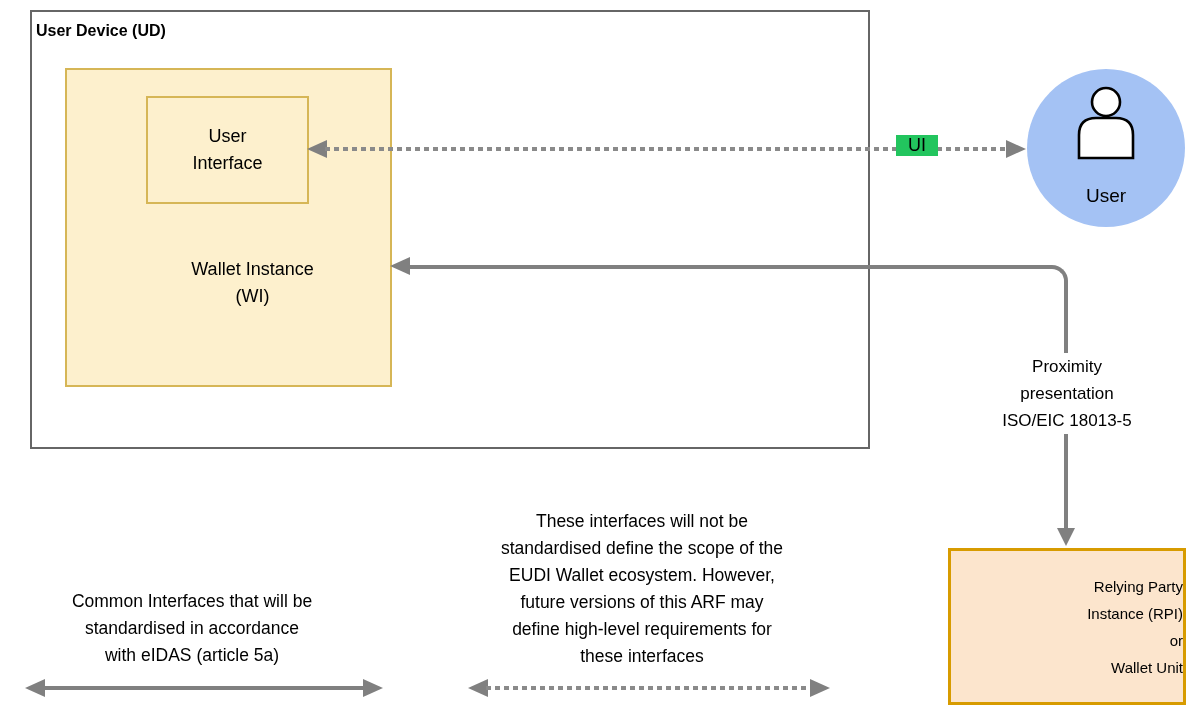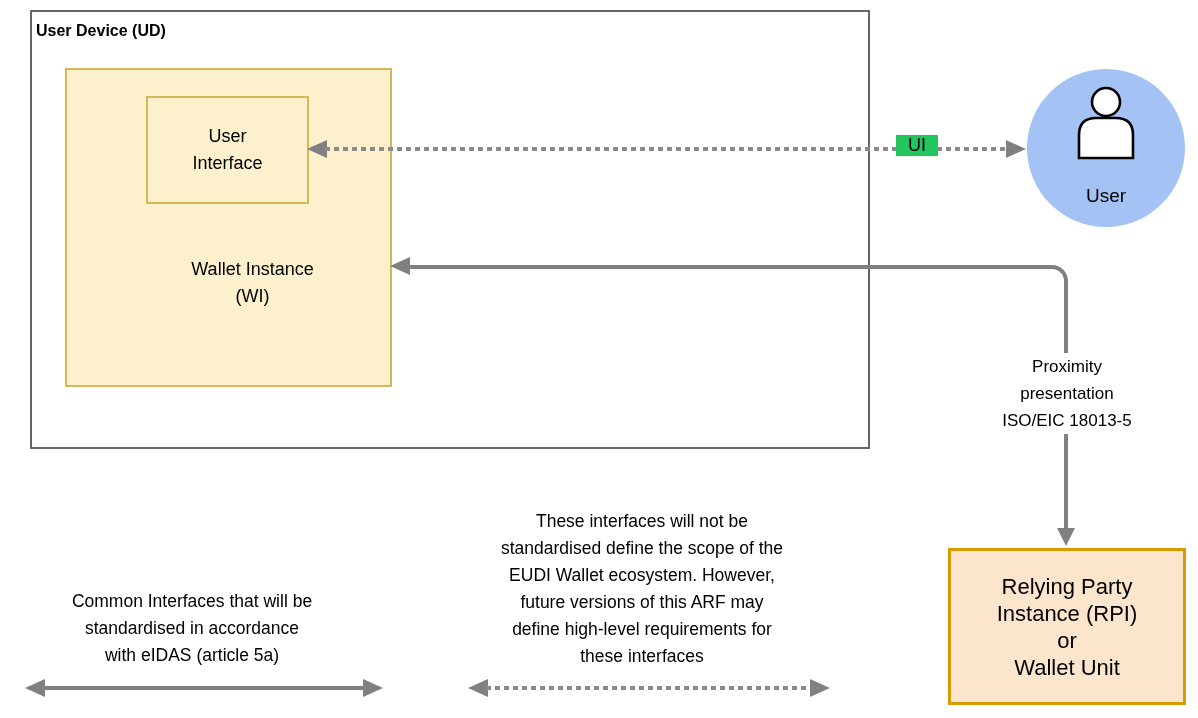--- a/index.html
+++ b/index.html
@@ -14,22 +14,22 @@
   .ud-label{left:36px;top:22px;font-size:16px;font-weight:bold;white-space:nowrap;}
 
   .wallet-box{left:65px;top:68px;width:323px;height:315px;background:#FDF0CD;border:2px solid #D6B656;}
   .wallet-label{left:65px;top:256px;width:327px;text-align:center;font-size:18px;line-height:27px;margin-left:24px;}
 
   .ui-box{left:146px;top:96px;width:159px;height:104px;background:#FDF0CD;border:2px solid #D6B656;
           display:flex;flex-direction:column;align-items:center;justify-content:center;
           font-size:18px;line-height:27px;text-align:center;}
 
   .rpi-box{left:948px;top:548px;width:232px;height:151px;background:#FCE5CD;border:3px solid #D79B00;
-           display:flex;flex-direction:column;align-items:center;justify-content:center;
-           font-size:22px;line-height:27px;text-align:center;}
+           display:flex;flex-direction:column;align-items:flex-end;justify-content:center;
+           font-size:15px;line-height:27px;text-align:center;}
 
   
   .user-circle{left:1027px;top:69px;width:158px;height:158px;border-radius:50%;background:#A4C2F4;}
   .user-icon{left:50px;top:17px;}
   .user-label{left:0;top:116px;width:158px;text-align:center;font-size:19px;}
 
   
   .h-solid{background:#808080;height:4px;}
   .v-solid{background:#808080;width:4px;}
   .tri{width:0;height:0;}

